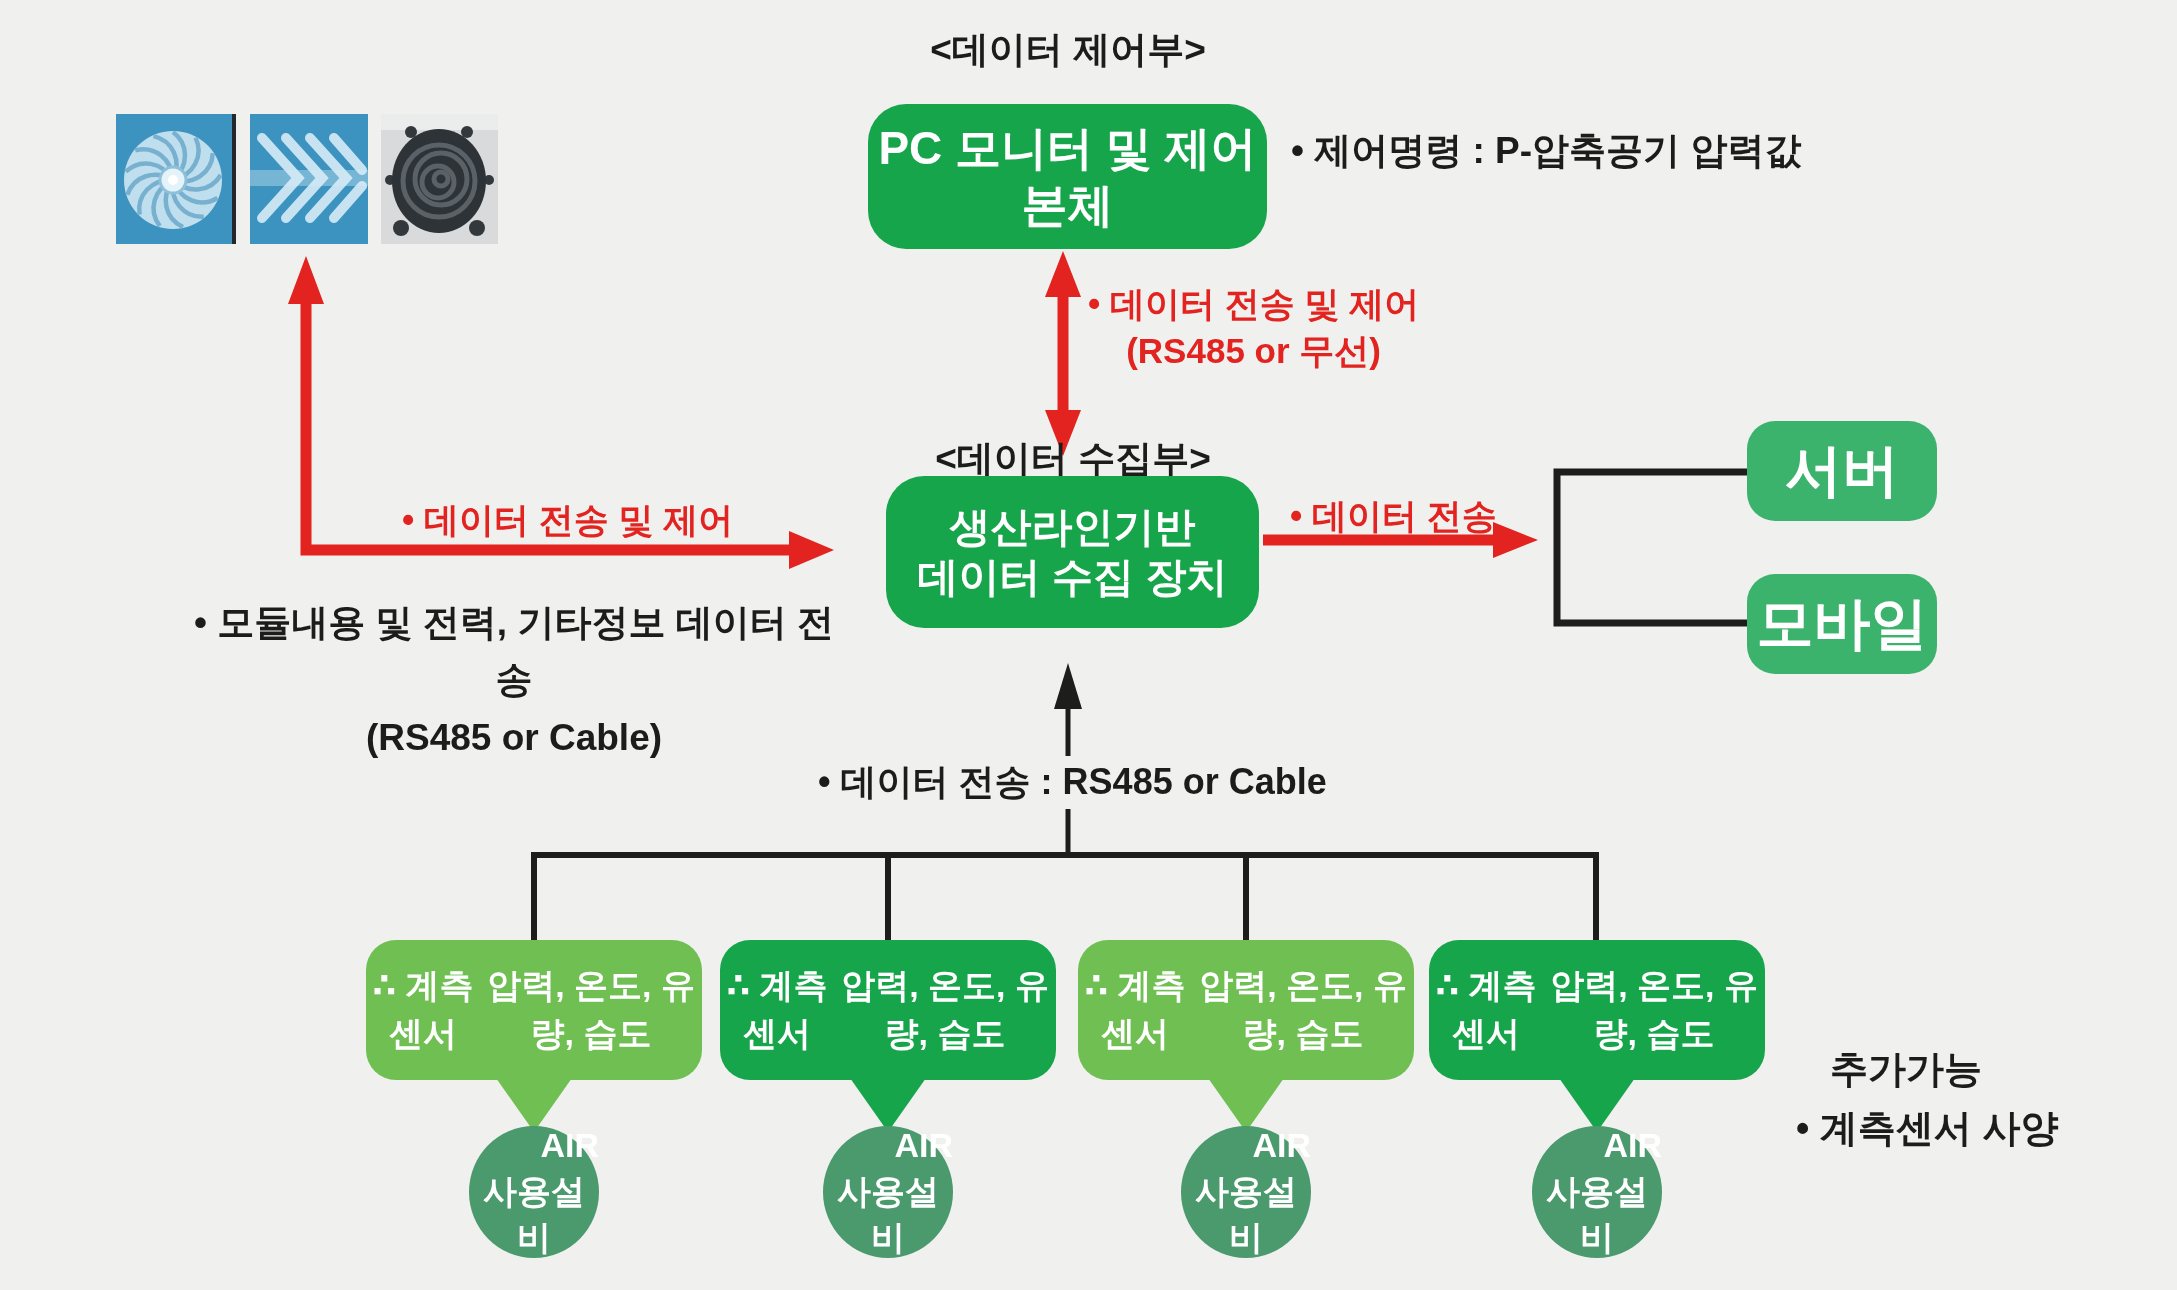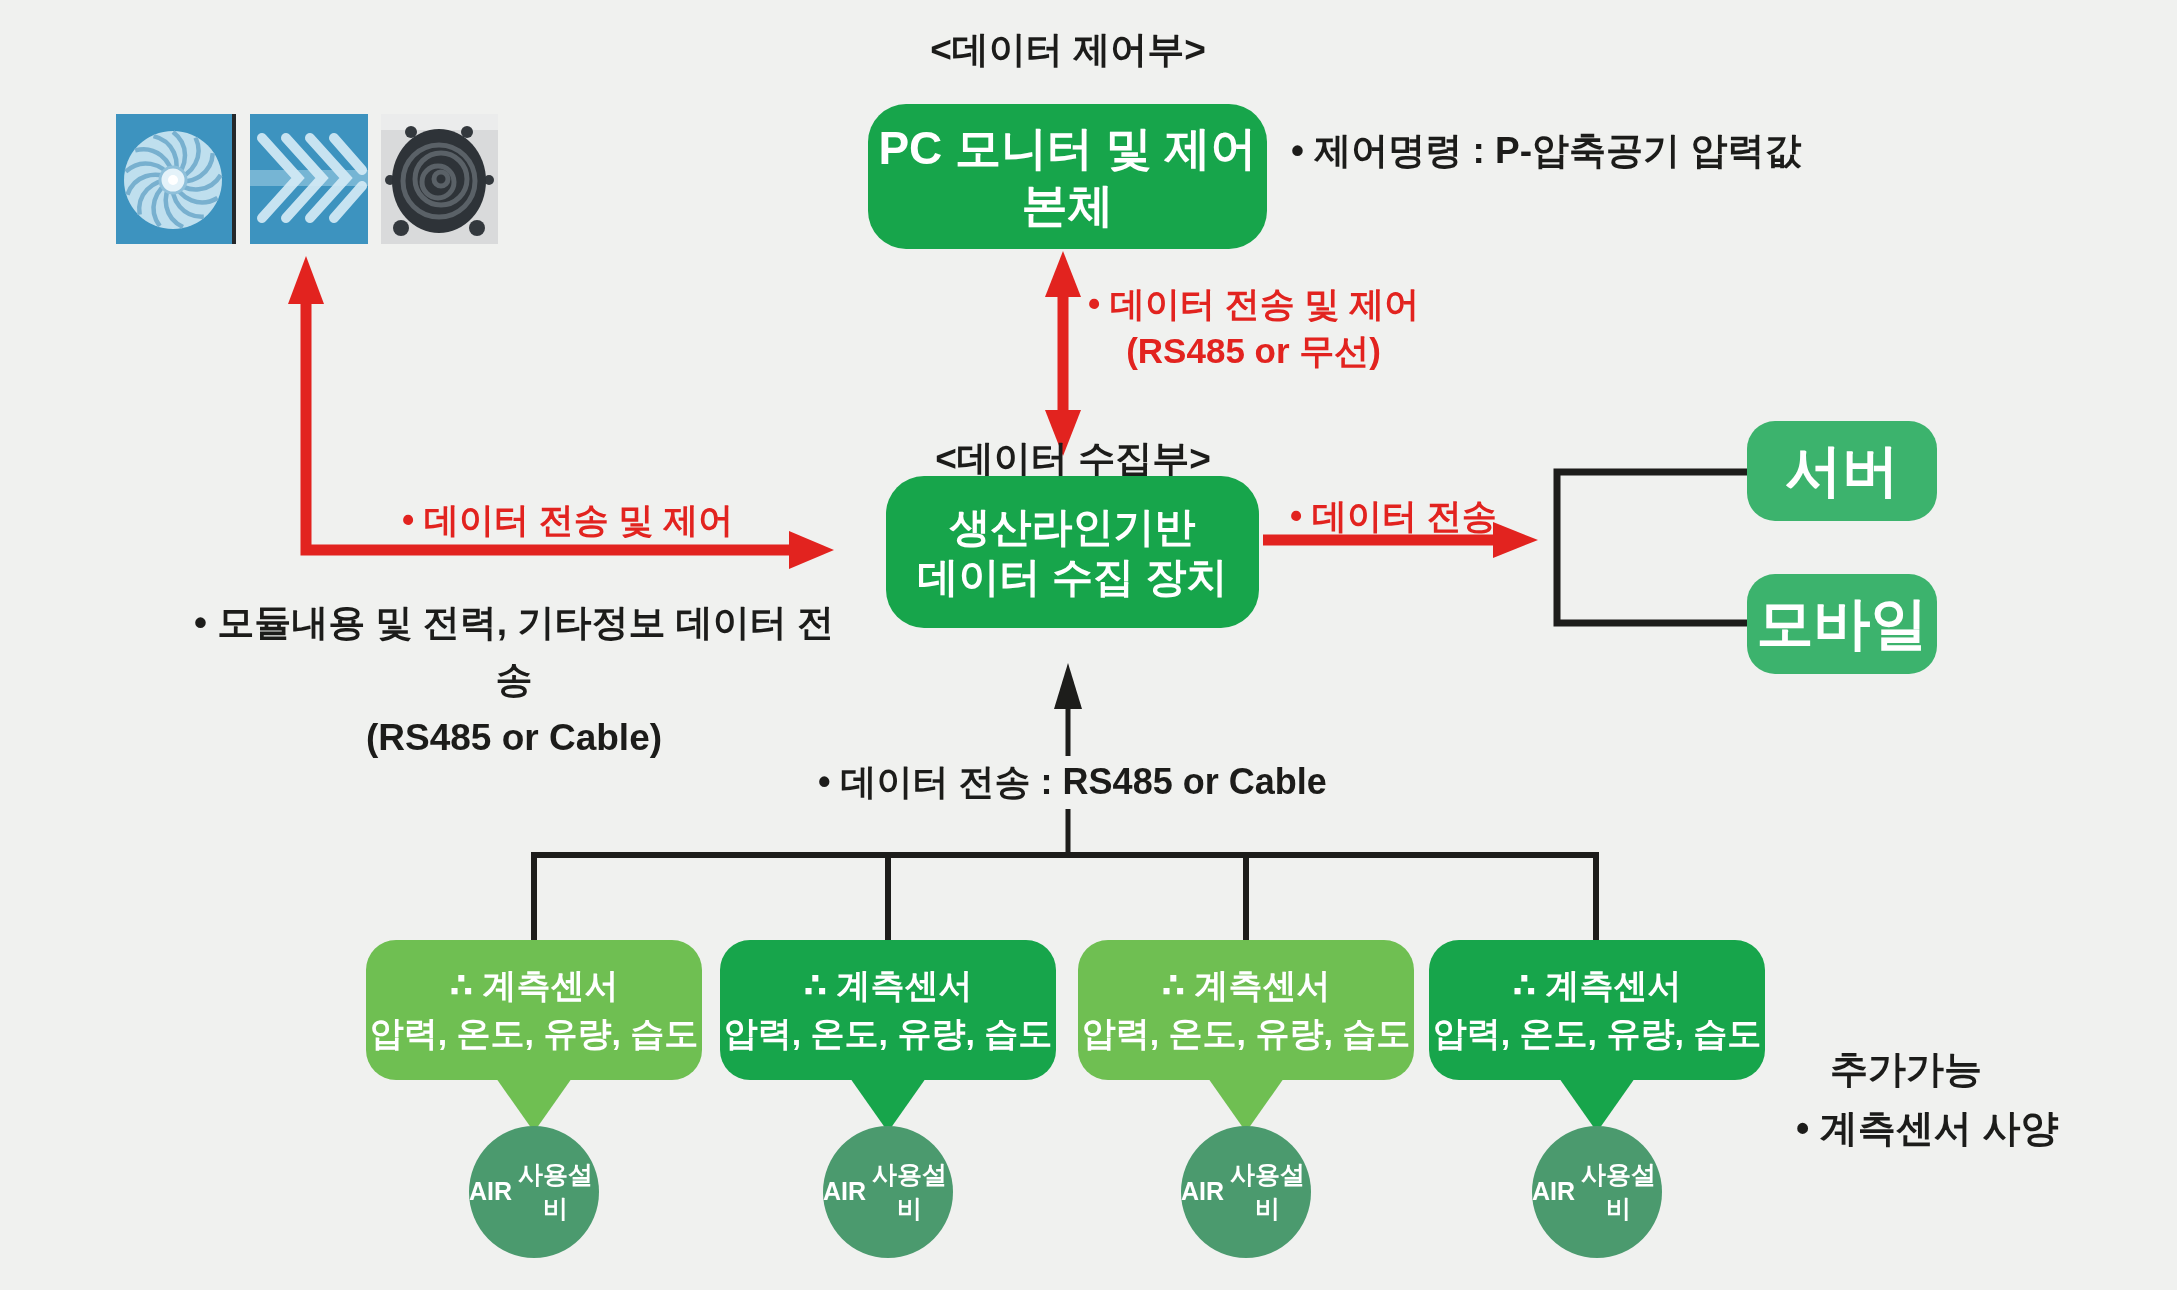--- a/index.html
+++ b/index.html
@@ -25,33 +25,33 @@
   }
   .pcbox{left:868px;top:84px;width:399px;height:145px;border-radius:38px;background:var(--green);font-size:46px;margin-top:20px;}
   .collectbox{left:886px;top:476px;width:373px;height:152px;border-radius:38px;background:var(--green);font-size:41px;}
   .outbox{left:1747px;width:190px;height:100px;border-radius:28px;background:var(--green_mid);font-size:57px;}
   .redlabel{font-size:35px;color:var(--red);line-height:1.35;}
   .blacknote{font-size:37px;text-align:center;line-height:1.55;}
   .sensorlink{font-size:36px;background:var(--background);padding:2px 10px;}
   .sensor{position:absolute;top:940px;width:336px;height:320px;}
   .bubble{
     position:absolute;left:0;top:0;width:336px;height:140px;border-radius:30px;
-    display:flex;flex-direction:column;align-items:center;justify-content:center;
+    display:flex;flex-direction:row;align-items:center;justify-content:center;
     color:#fff;font-size:34px;line-height:1.4;text-align:center;
   }
   .sensor.light .bubble{background:var(--green_light);}
   .sensor.dark  .bubble{background:var(--green);}
   .tail{position:absolute;top:138px;left:calc(50% - 38px);width:0;height:0;
     border-left:38px solid transparent;border-right:38px solid transparent;}
   .sensor.light .tail{border-top:54px solid var(--green_light);}
   .sensor.dark  .tail{border-top:54px solid var(--green);}
   .airball{
     position:absolute;top:186px;left:calc(50% - 65px);width:130px;height:132px;border-radius:50%;
-    background:var(--green_air);color:#fff;display:flex;flex-direction:row;
-    align-items:center;justify-content:center;font-size:25px;line-height:1.35;text-align:center;
+    background:var(--green_air);color:#fff;display:flex;flex-direction:column;
+    align-items:flex-end;justify-content:center;font-size:34px;line-height:1.35;text-align:center;
   }
   .photo{position:absolute;top:114px;}
 </style>
 </head>
 <body>
 
 <div class="canvas">
 
   <svg class="connectors" viewBox="0 0 2177 1290">
 

